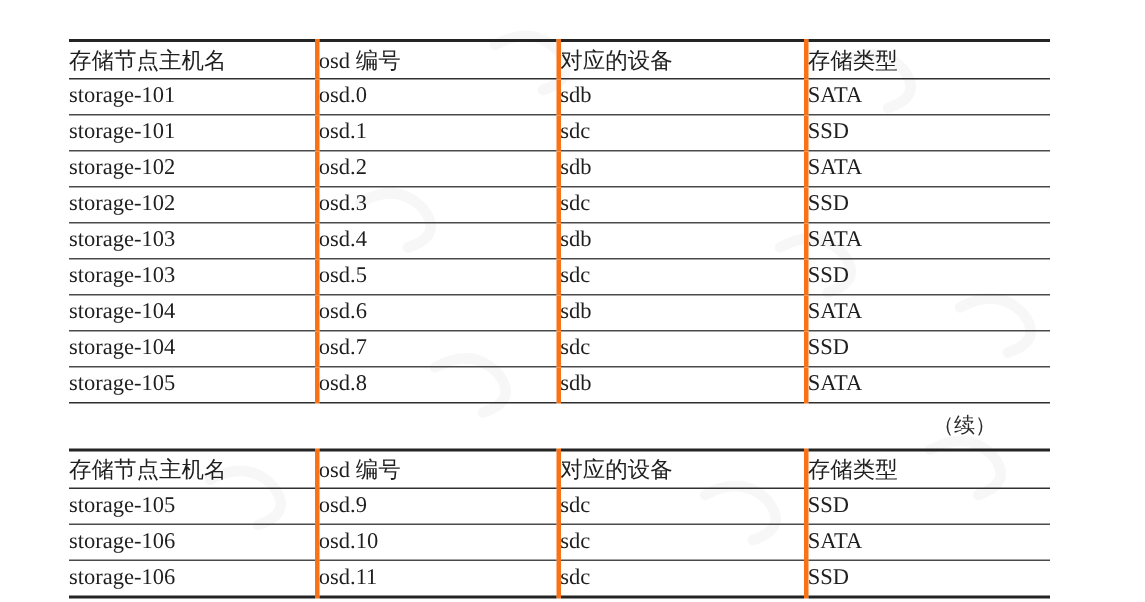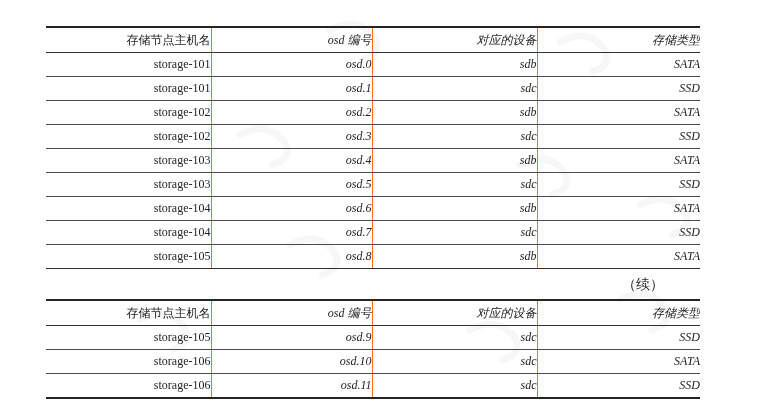--- a/index.html
+++ b/index.html
@@ -19,31 +19,31 @@
   table{
     border-collapse:collapse;
     width:654px;
     table-layout:fixed;
   }
   col.c1{width:165px}
   col.c2{width:161px}
   col.c3{width:165px}
   col.c4{width:163px}
   th,td{
-    text-align:right;
+    text-align:left;
     vertical-align:middle;
     font-weight:normal;
-    font-size:12px;
+    font-size:15px;
     padding:0;
     height:23px;
     border-bottom:1px solid #4a4a4a;
     white-space:nowrap;
     overflow:hidden;
   }
-  th+th, td+td{ border-left:1px solid #f97316;font-style:italic; }
+  th+th, td+td{ border-left:3px solid #f97316; }
   thead th{ height:24px; border-bottom:1.4px solid #303030; }
   table{ border-top:2.5px solid #242424; }
   table.part1 tbody tr:last-child td{ border-bottom:1.6px solid #2e2e2e; }
   table.part2 tbody tr:last-child td{ border-bottom:2.5px solid #242424; }
   .continued{
     height:30px;
     line-height:32px;
     text-align:right;
     padding-right:36px;
     font-size:14px;

